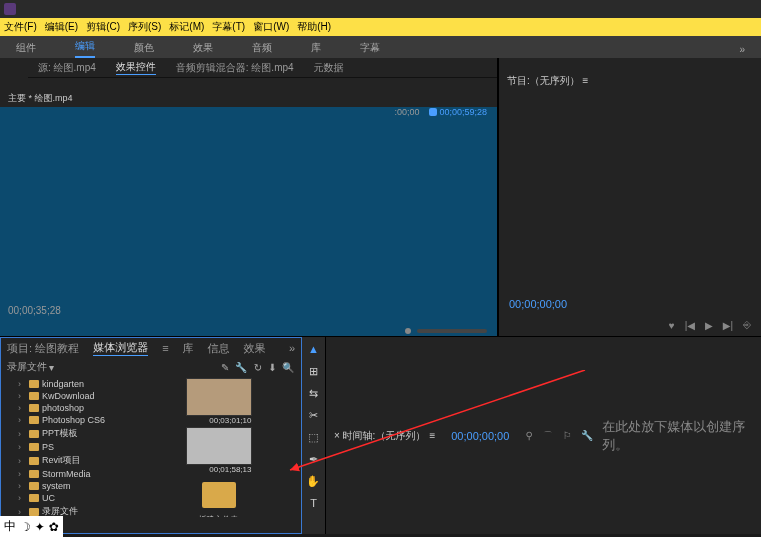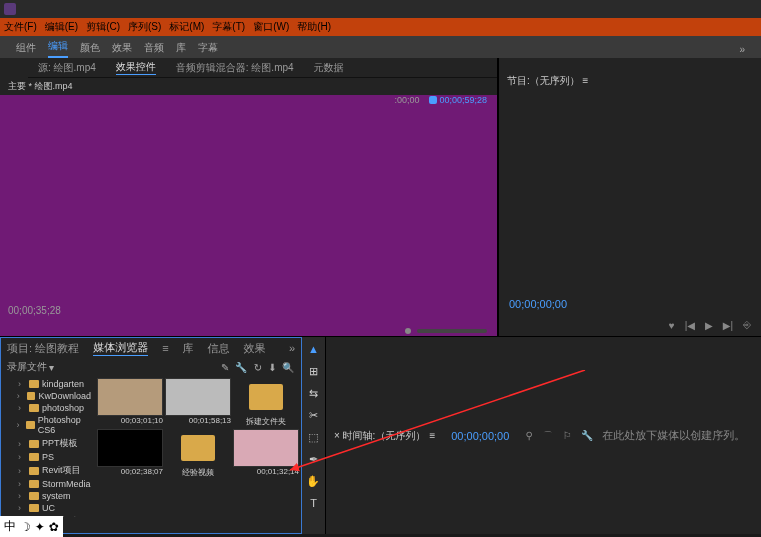--- a/index.html
+++ b/index.html
@@ -1,30 +1,30 @@
 <!DOCTYPE html>
 <html><head>
 <meta charset="utf-8">
 <style>
 * { margin: 0; padding: 0; box-sizing: border-box; font-family: "Microsoft YaHei", Arial, sans-serif; }
 body { width: 761px; height: 537px; background: #1a1a1a; color: #ccc; font-size: 10px; overflow: hidden; position: relative; }
 .titlebar { height: 18px; background: #2a2a2a; display: flex; align-items: center; padding: 0 4px; color: #ddd; font-size: 10px; }
 .pr-icon { width: 12px; height: 12px; background: #5a3a7a; margin-right: 4px; display: inline-block; border-radius: 2px; }
-.menubar { height: 18px; background: #c2410c; display: flex; gap: 8px; padding: 0 4px; align-items: center; color: #000; font-size: 10px; }
+.menubar { height: 18px; background: #fde047; display: flex; gap: 8px; padding: 0 4px; align-items: center; color: #000; font-size: 10px; }
 .menubar span { cursor: default; }
-.workspace-tabs { height: 22px; background: #3a3a3a; display: flex; align-items: flex-end; padding: 0 16px; gap: 12px; color: #aaa; }
+.workspace-tabs { height: 22px; background: #3a3a3a; display: flex; align-items: flex-end; padding: 0 16px; gap: 39px; color: #aaa; }
 .workspace-tabs span { padding: 3px 0; }
 .workspace-tabs .active { color: #4a9eff; border-bottom: 2px solid #4a9eff; }
 .workspace-tabs .chev { margin-left: auto; }
 .main-area { display: flex; height: 278px; }
 .source-panel { width: 498px; background: #232323; border-right: 1px solid #000; display: flex; flex-direction: column; }
 .panel-tabs { height: 20px; display: flex; gap: 20px; padding: 0 10px; align-items: center; color: #999; border-bottom: 1px solid #111; margin-left: 28px; }
 .panel-tabs .active { color: #ddd; border-bottom: 1px solid #4a9eff; }
-.clip-label { font-size: 9px; color: #ccc; padding: 2px 8px; }
-.video-area { flex: 1; background: #701a75; position: relative; }
+.clip-label { font-size: 9px; color: #ccc; padding: 2px 8px; margin-top: 12px; }
+.video-area { flex: 1; background: #0c4a6e; position: relative; }
 .time-ruler { position: absolute; top: 0; right: 10px; display: flex; gap: 10px; color: #999; font-size: 9px; }
 .time-ruler .playhead { color: #4a9eff; display: flex; align-items: center; gap: 2px; }
 .ph-icon { width: 8px; height: 8px; background: #4a9eff; border-radius: 2px; }
 .src-time { position: absolute; bottom: 20px; left: 8px; color: #999; font-size: 10px; }
 .src-controls { position: absolute; bottom: 2px; right: 10px; display: flex; gap: 6px; align-items: center; }
 .dot { width: 6px; height: 6px; background: #888; border-radius: 50%; }
 .scroll-thin { height: 4px; width: 70px; background: #444; border-radius: 2px; }
 .program-panel { flex: 1; background: #232323; display: flex; flex-direction: column; border-left: 1px solid #000; }
 .prog-label { font-size: 10px; color: #ccc; padding: 16px 8px; }
 .prog-video { flex: 1; background: #232323; position: relative; }
@@ -36,37 +36,37 @@
 .project-tabs .active { color: #ddd; border-bottom: 1px solid #4a9eff; }
 .proj-toolbar { height: 18px; display: flex; align-items: center; padding: 0 6px; gap: 6px; color: #aaa; }
 .proj-toolbar .drop { display: flex; align-items: center; gap: 2px; }
 .proj-toolbar .spacer { flex: 1; }
 .proj-body { flex: 1; display: flex; overflow: hidden; }
 .folder-tree { width: 135px; background: #232323; overflow-y: auto; padding: 2px 0; }
 .tree-item { display: flex; align-items: center; gap: 3px; padding: 1px 4px; font-size: 9px; color: #ccc; }
 .tree-item .indent { width: 10px; }
 .tree-item .chev { width: 8px; color: #888; }
 .folder-icon { width: 10px; height: 8px; background: #d9a94a; border-radius: 1px; }
-.thumb-grid { flex: 1; display: grid; grid-template-columns: 1fr 1fr 1fr; gap: 2px; padding: 2px; align-content: start; }
+.thumb-grid { flex: 1; display: grid; grid-template-columns: 1fr; gap: 2px; padding: 2px; align-content: start; }
 .thumb-item { display: flex; flex-direction: column; align-items: center; }
 .thumb { width: 66px; height: 38px; background: #000; border: 1px solid #333; position: relative; }
 .thumb.folder-thumb { background: transparent; display: flex; align-items: center; justify-content: center; border: none; }
 .big-folder { width: 34px; height: 26px; background: #d9a94a; border-radius: 2px; }
 .thumb-label { font-size: 8px; color: #ccc; text-align: center; }
 .thumb-row { display: flex; justify-content: space-between; width: 66px; font-size: 8px; }
 .proj-footer { height: 16px; display: flex; align-items: center; padding: 0 6px; gap: 8px; color: #888; }
 .tool-strip { width: 24px; background: #2a2a2a; display: flex; flex-direction: column; align-items: center; padding-top: 4px; gap: 6px; border-right: 1px solid #000; }
 .tool-strip .tool { width: 16px; height: 16px; color: #ccc; display: flex; align-items: center; justify-content: center; font-size: 11px; }
 .tool-strip .tool.active { color: #4a9eff; }
 .timeline-panel { flex: 1; background: #232323; display: flex; }
 .tl-header { padding: 4px 8px; color: #ccc; font-size: 10px; display: flex; align-items: center; gap: 4px; }
 .tl-time-row { display: flex; align-items: center; padding: 2px 8px; gap: 10px; }
 .tl-time { color: #4a9eff; font-size: 11px; }
 .tl-btns { display: flex; gap: 10px; color: #888; }
-.tl-body { flex: 1; position: relative; display: flex; align-items: center; justify-content: flex-start; color: #888; font-size: 11px; }
+.tl-body { flex: 1; position: relative; display: flex; align-items: center; justify-content: flex-end; color: #888; font-size: 13px; }
 .bottom-widget { position: absolute; bottom: 0; left: 0; background: #fff; color: #000; display: flex; gap: 4px; padding: 2px 4px; font-size: 12px; align-items: center; }
 .bottom-widget span { cursor: pointer; }
 .arrow-svg { position: absolute; pointer-events: none; }
 </style>
 </head>
 <body>
 
 <div class="titlebar">
   <span class="pr-icon"></span>
 </div>

